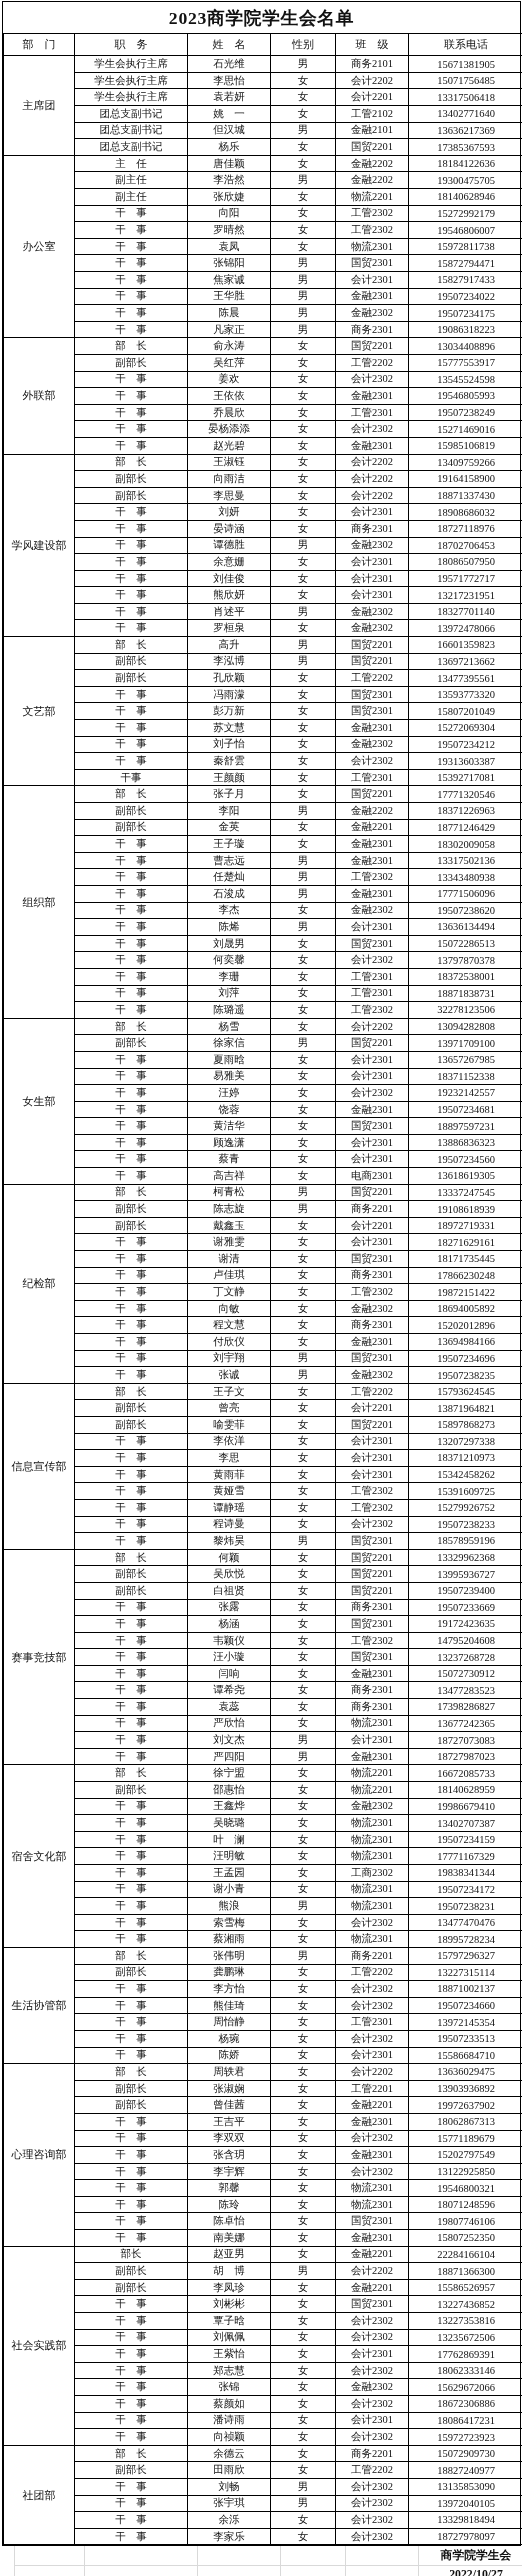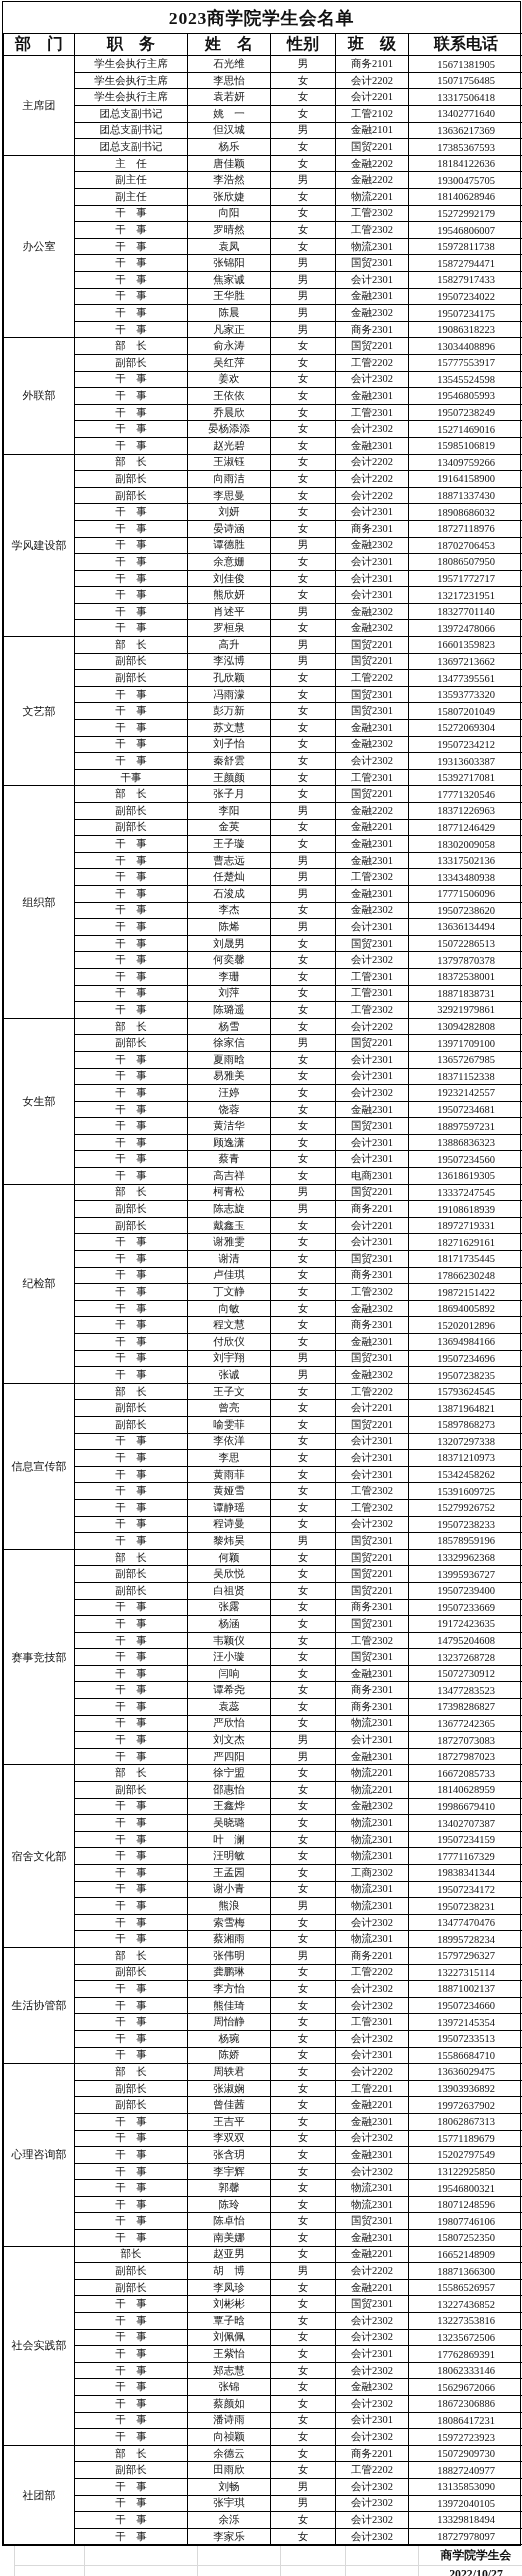--- a/index.html
+++ b/index.html
@@ -6,21 +6,21 @@
   body{width:523px;font-family:"Liberation Serif","DejaVu Serif",serif;color:#111;}
   .sheet{margin:1.3px 2px 0 2px;border:1.3px solid #000;}
   .title-box{height:31px;display:flex;align-items:center;justify-content:center;
     font-size:17.7px;font-weight:bold;letter-spacing:0.7px;}
   table{width:100%;border-collapse:collapse;table-layout:fixed;}
   col.c-dept{width:71px;} col.c-role{width:113px;} col.c-name{width:83px;}
   col.c-gender{width:65px;} col.c-class{width:73px;} col.c-phone{width:115px;}
   th,td{border:0.7px solid #000;text-align:center;vertical-align:middle;
     font-size:10.5px;padding:0;overflow:hidden;white-space:nowrap;}
   thead tr{height:22px;}
-  th{font-size:16px;font-weight:bold;border-top:1.3px solid #000;}
+  th{font-size:11px;font-weight:normal;border-top:1.3px solid #000;}
   tbody tr{height:16.6px;}
   tbody tr.dept-first td{border-top:1.3px solid #000;}
   td.dept-cell{font-weight:normal;font-size:11px;}
   td[data-name="phone-cell"], td[data-name="class-cell"]{font-size:10.5px;}
   .footer-grid{margin:0 2px;display:grid;
     grid-template-columns:71px 113px 83px 65px 73px 115px;padding-left:12px;}
   .footer-grid .fcell{height:18.3px;border-right:0.7px solid #d9d9d9;border-bottom:0.7px solid #d9d9d9;
     display:flex;align-items:center;justify-content:center;font-weight:bold;font-size:11.8px;}
   .footer-grid .fcell:first-child{border-left:0.7px solid #d9d9d9;}
 </style>
@@ -452,21 +452,21 @@
           <td data-name="name-cell">刘萍</td>
           <td data-name="gender-cell">女</td>
           <td data-name="class-cell">工管2301</td>
           <td data-name="phone-cell">18871838731</td>
         </tr>
         <tr data-name="table-row">
           <td data-name="role-cell">干　事</td>
           <td data-name="name-cell">陈璐遥</td>
           <td data-name="gender-cell">女</td>
           <td data-name="class-cell">工管2302</td>
-          <td data-name="phone-cell">32921979861</td>
+          <td data-name="phone-cell">32278123506</td>
         </tr>
         <tr data-name="table-row" class="dept-first">
           <td rowspan="10" class="dept-cell" data-name="department-cell">女生部</td>
           <td data-name="role-cell">部　长</td>
           <td data-name="name-cell">杨雪</td>
           <td data-name="gender-cell">女</td>
           <td data-name="class-cell">会计2202</td>
           <td data-name="phone-cell">13094282808</td>
         </tr>
         <tr data-name="table-row">
@@ -985,21 +985,21 @@
           <td data-name="gender-cell">女</td>
           <td data-name="class-cell">金融2301</td>
           <td data-name="phone-cell">15807252350</td>
         </tr>
         <tr data-name="table-row" class="dept-first">
           <td rowspan="12" class="dept-cell" data-name="department-cell">社会实践部</td>
           <td data-name="role-cell">部长</td>
           <td data-name="name-cell">赵亚男</td>
           <td data-name="gender-cell">女</td>
           <td data-name="class-cell">金融2201</td>
-          <td data-name="phone-cell">16652148909</td>
+          <td data-name="phone-cell">22284166104</td>
         </tr>
         <tr data-name="table-row">
           <td data-name="role-cell">副部长</td>
           <td data-name="name-cell">胡　博</td>
           <td data-name="gender-cell">男</td>
           <td data-name="class-cell">会计2202</td>
           <td data-name="phone-cell">18871366300</td>
         </tr>
         <tr data-name="table-row">
           <td data-name="role-cell">副部长</td>

